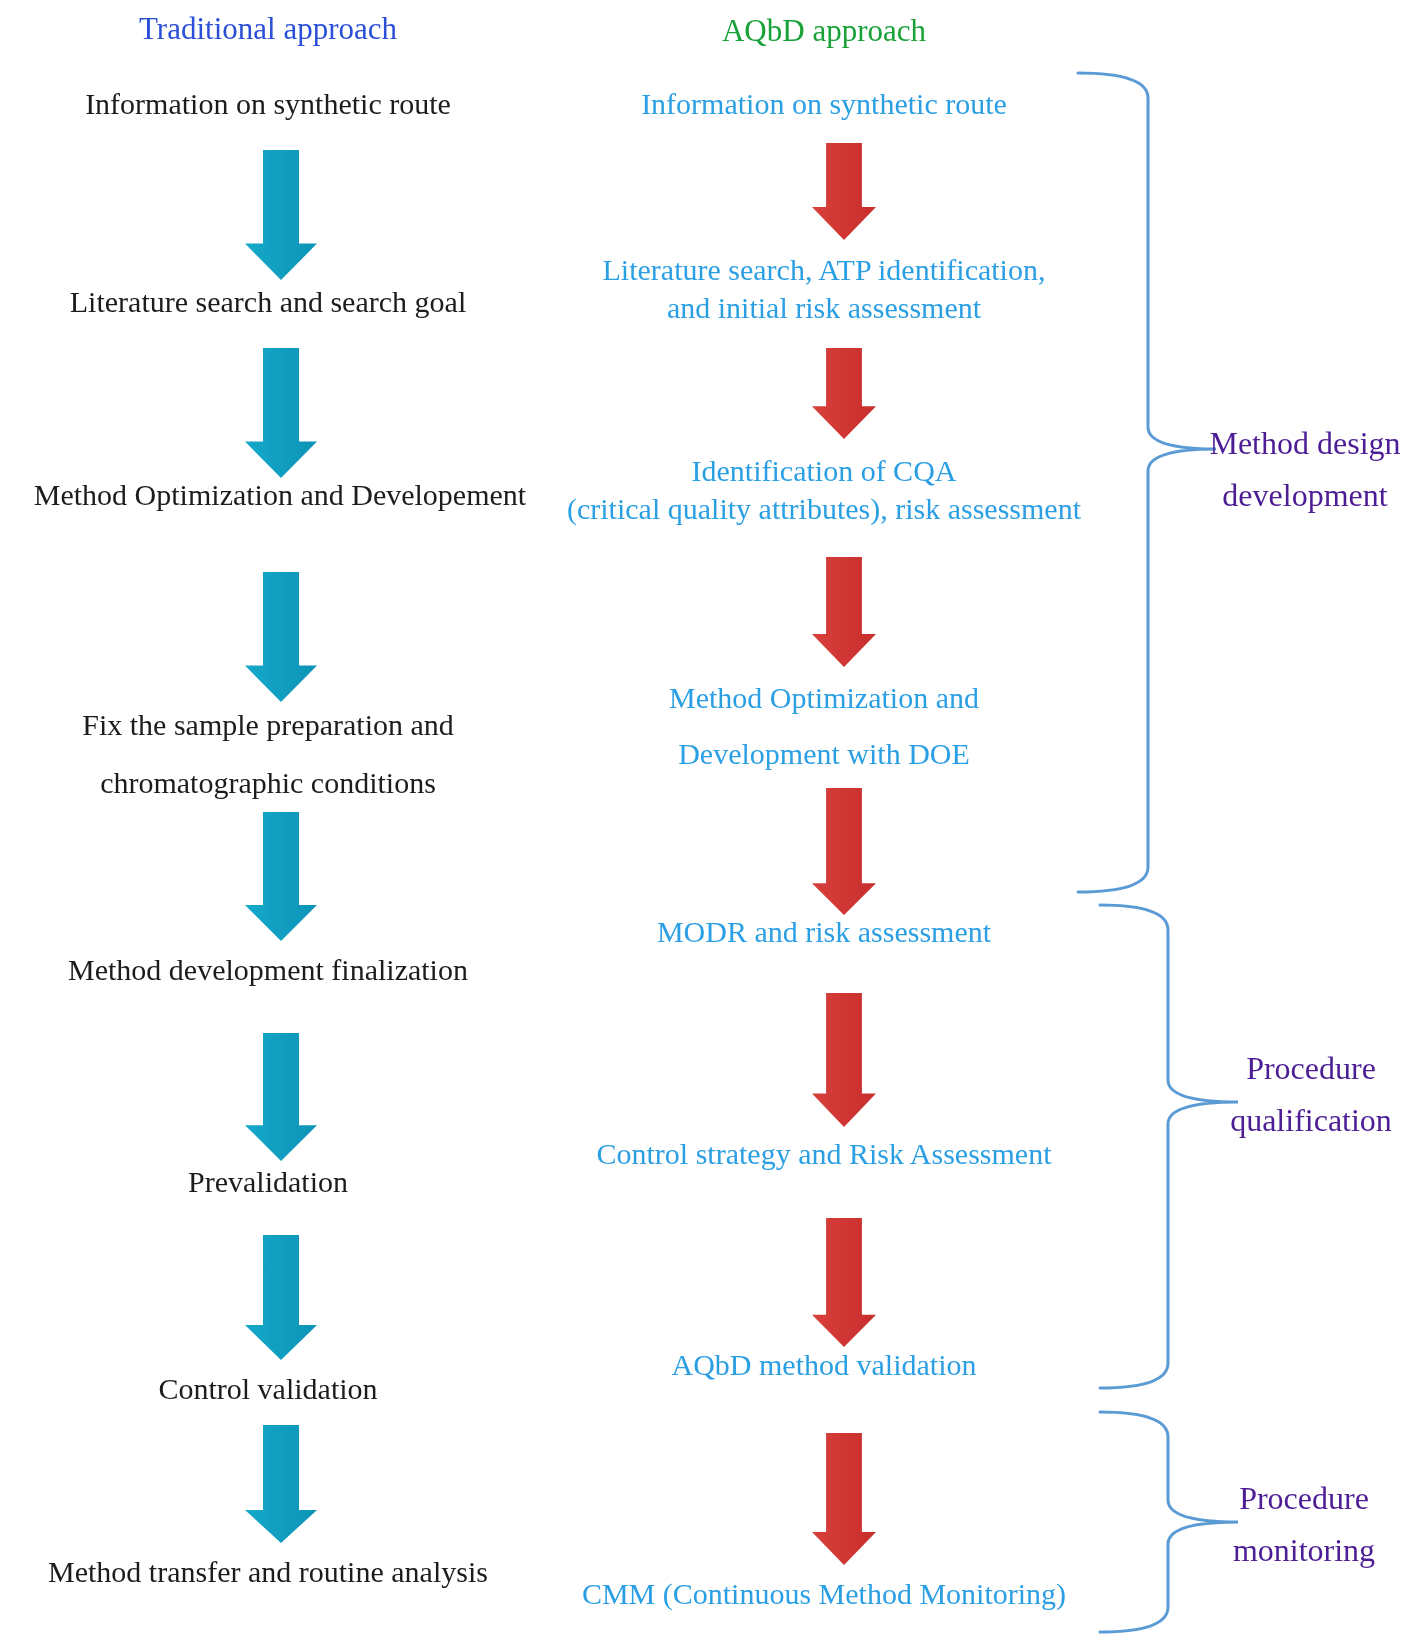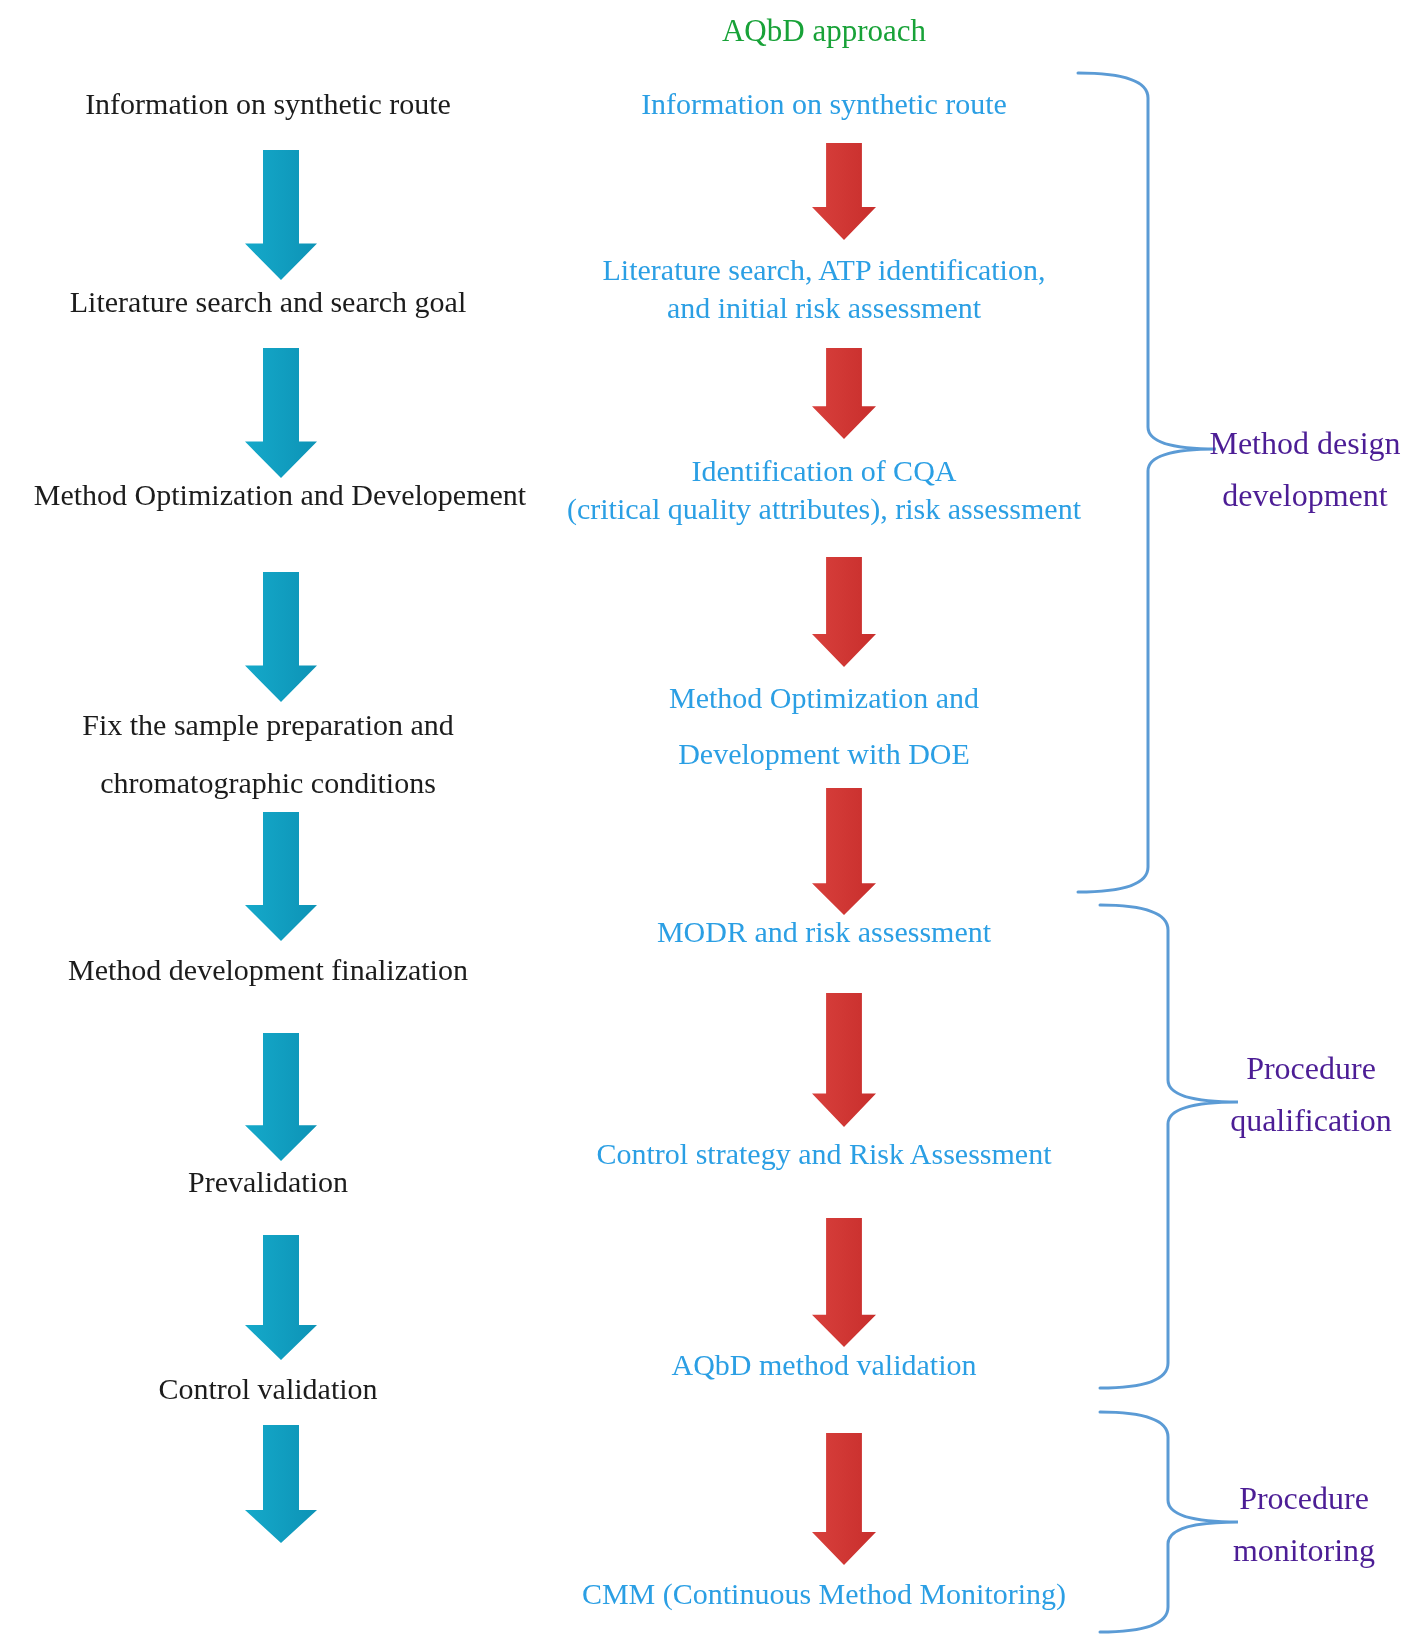--- a/index.html
+++ b/index.html
@@ -52,30 +52,32 @@
     width:64px;
     background:linear-gradient(90deg,#d8403c,#c82e2c);
   }
   svg.braces{position:absolute;left:0;top:0;pointer-events:none;}
 </style>
 </head>
 <body>
 
 <div class="canvas">
 
+  <div class="hdr hdr-trad" style="left:0;width:536px;top:9px;">Traditional approach</div>
   <div class="hdr hdr-aqbd" style="left:544px;width:560px;top:11px;">AQbD approach</div>
 
   <div class="txt" style="left:0;width:536px;top:85px;">Information on synthetic route</div>
   <div class="txt" style="left:0;width:536px;top:283px;">Literature search and search goal</div>
   <div class="txt" style="left:0;width:560px;top:476px;">Method Optimization and Developement</div>
   <div class="txt lh-loose" style="left:0;width:536px;top:696px;">Fix the sample preparation and
 chromatographic conditions</div>
   <div class="txt" style="left:0;width:536px;top:951px;">Method development finalization</div>
   <div class="txt" style="left:0;width:536px;top:1163px;">Prevalidation</div>
   <div class="txt" style="left:0;width:536px;top:1370px;">Control validation</div>
+  <div class="txt" style="left:0;width:536px;top:1553px;">Method transfer and routine analysis</div>
 
   <div class="arrow teal" style="left:245px;top:150px;height:130px;"></div>
   <div class="arrow teal" style="left:245px;top:348px;height:130px;"></div>
   <div class="arrow teal" style="left:245px;top:572px;height:130px;"></div>
   <div class="arrow teal" style="left:245px;top:812px;height:129px;"></div>
   <div class="arrow teal" style="left:245px;top:1033px;height:128px;"></div>
   <div class="arrow teal" style="left:245px;top:1235px;height:125px;"></div>
   <div class="arrow teal" style="left:245px;top:1425px;height:118px;"></div>
 
   <div class="txt cyan" style="left:544px;width:560px;top:85px;">Information on synthetic route</div>

